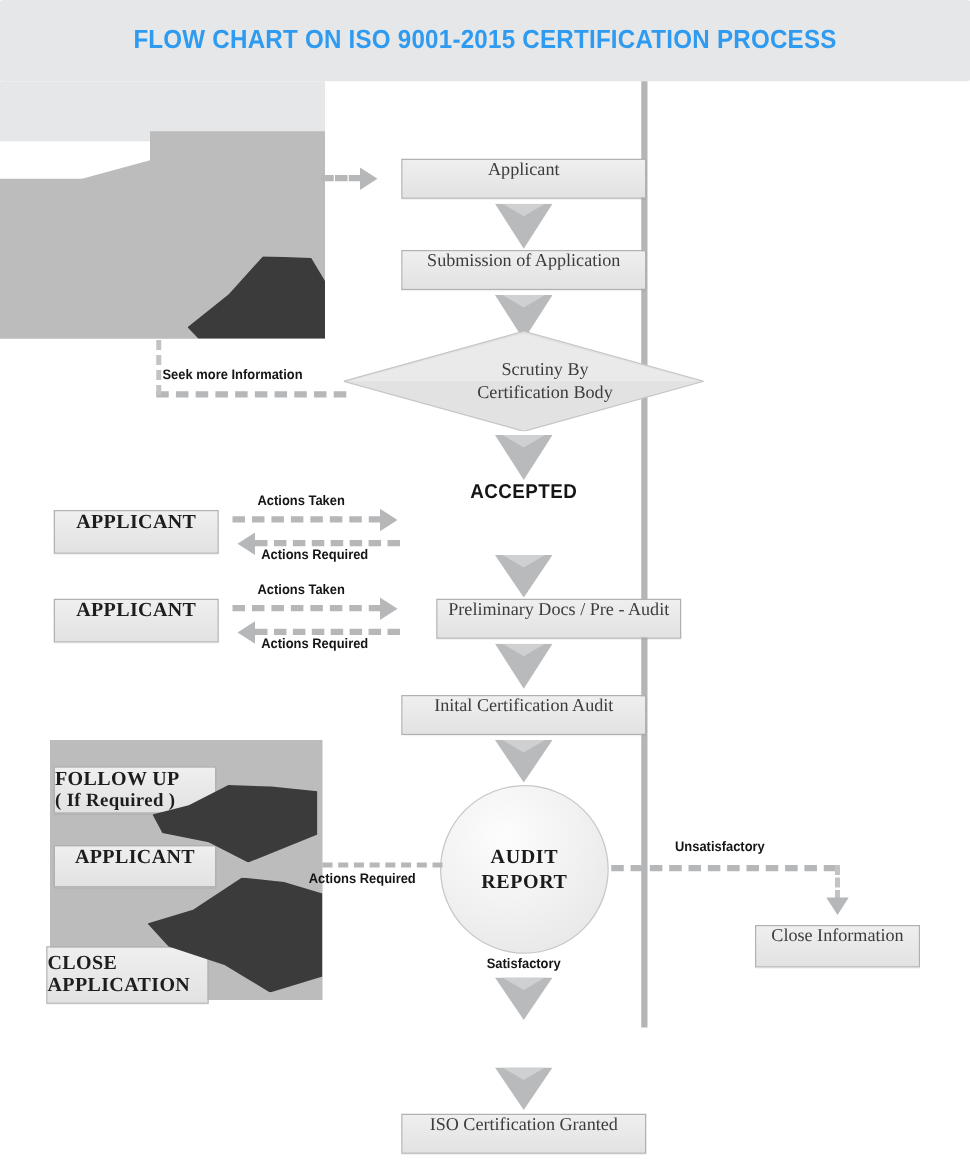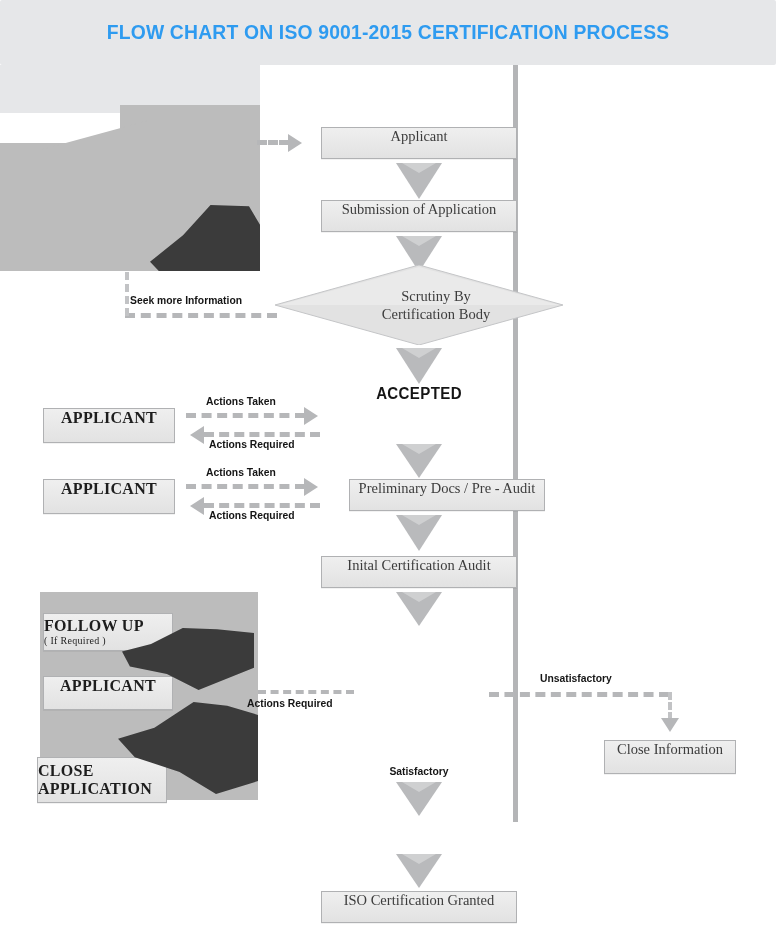--- a/index.html
+++ b/index.html
@@ -43,21 +43,21 @@
   .box.green{
     background:linear-gradient(to bottom,#b6d784 0%,#a7cf6e 100%);
     border:1px solid #9ab878;
   }
   .box.strong{
     font-family:"Liberation Serif", serif;
     font-weight:bold;font-size:16px;color:#1d1d1d;
     letter-spacing:.3px;
   }
   .box.two-line{flex-direction:column;line-height:1.12;margin-top:12px;}
-  .box .sub{font-weight:normal;font-size:10px;}
+  .box .sub{font-weight:bold;font-size:15px;}
 
   
   .diamond-wrap{position:absolute;}
   .diamond-wrap svg{display:block;}
   .diamond-label{
     position:absolute;left:0;top:0;width:100%;height:100%;
     display:flex;flex-direction:column;align-items:center;justify-content:center;
     font-size:14.5px;color:#3c3c3c;line-height:1.25;text-align:center;
     padding-left:34px;box-sizing:border-box;
   }
@@ -192,20 +192,24 @@
     <span>Inital Certification Audit</span>
   </div>
 
   <div class="chev" style="left:396px;top:592px;width:46px;height:34px;">
     <svg width="46" height="34" viewBox="0 0 46 34">
       <path d="M0,0 L46,0 L23,34 Z" fill="#b9babc"></path>
       <path d="M6,0 L40,0 L23,10 Z" fill="#cfd0d1"></path>
     </svg>
   </div>
 
+  <div class="circle" style="left:352px;top:628px;width:133px;height:133px;">
+    <span>AUDIT</span>
+    <span>REPORT</span>
+  </div>
 
   <div class="dash-h" style="left:489px;top:692px;width:180px;"></div>
   <div class="dash-v" style="left:668px;top:692px;height:28px;"></div>
   <div class="arrow-d" style="left:661px;top:718px;"></div>
   <div class="clabel" style="left:540px;top:672px;">Unsatisfactory</div>
 
   <div class="box" style="left:604px;top:740px;width:132px;height:34px;">
     <span>Close Information</span>
   </div>
 

